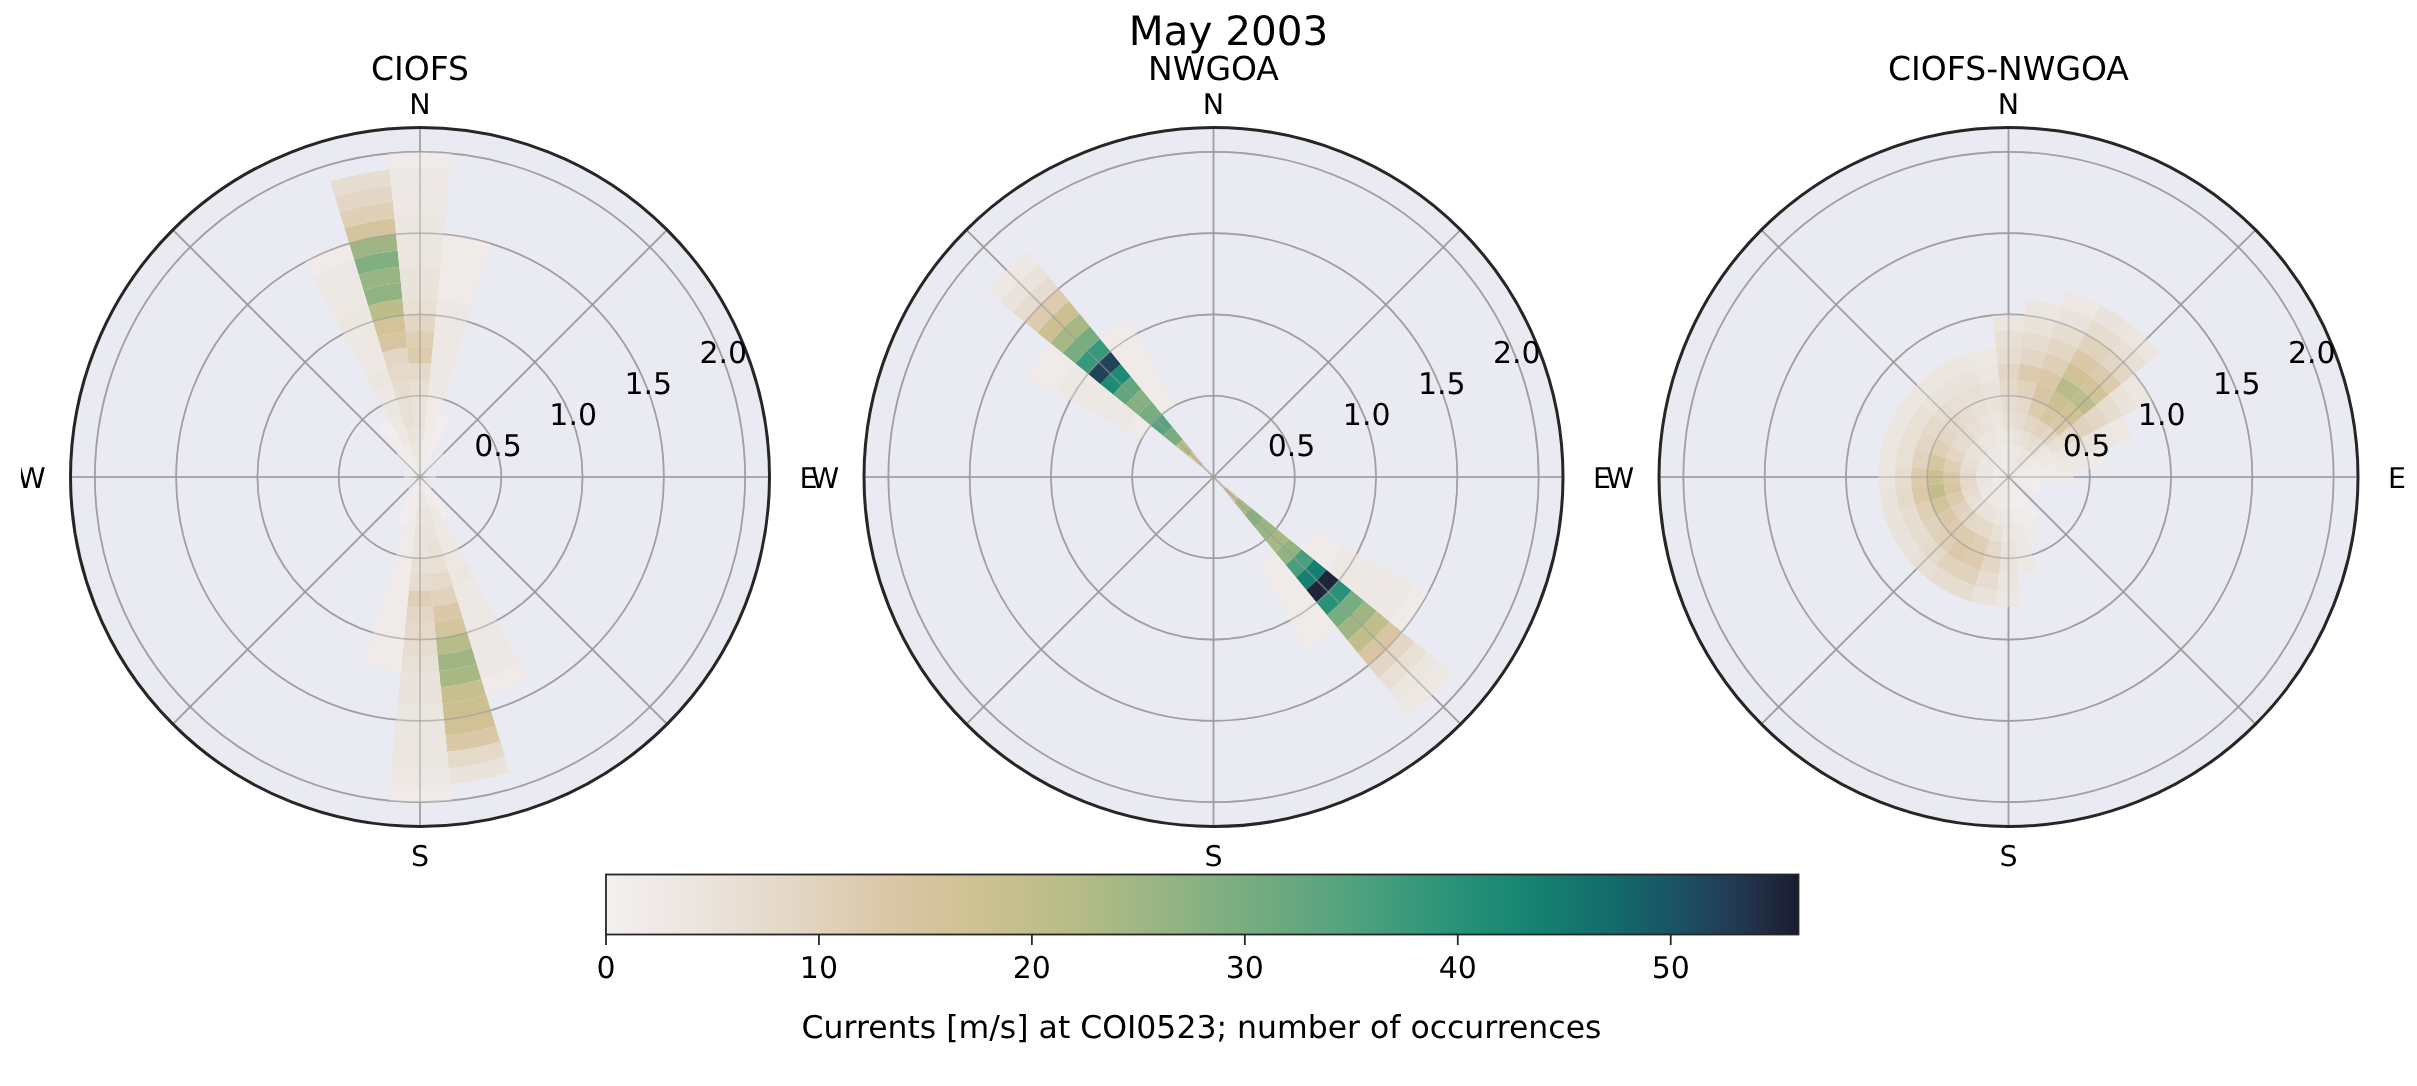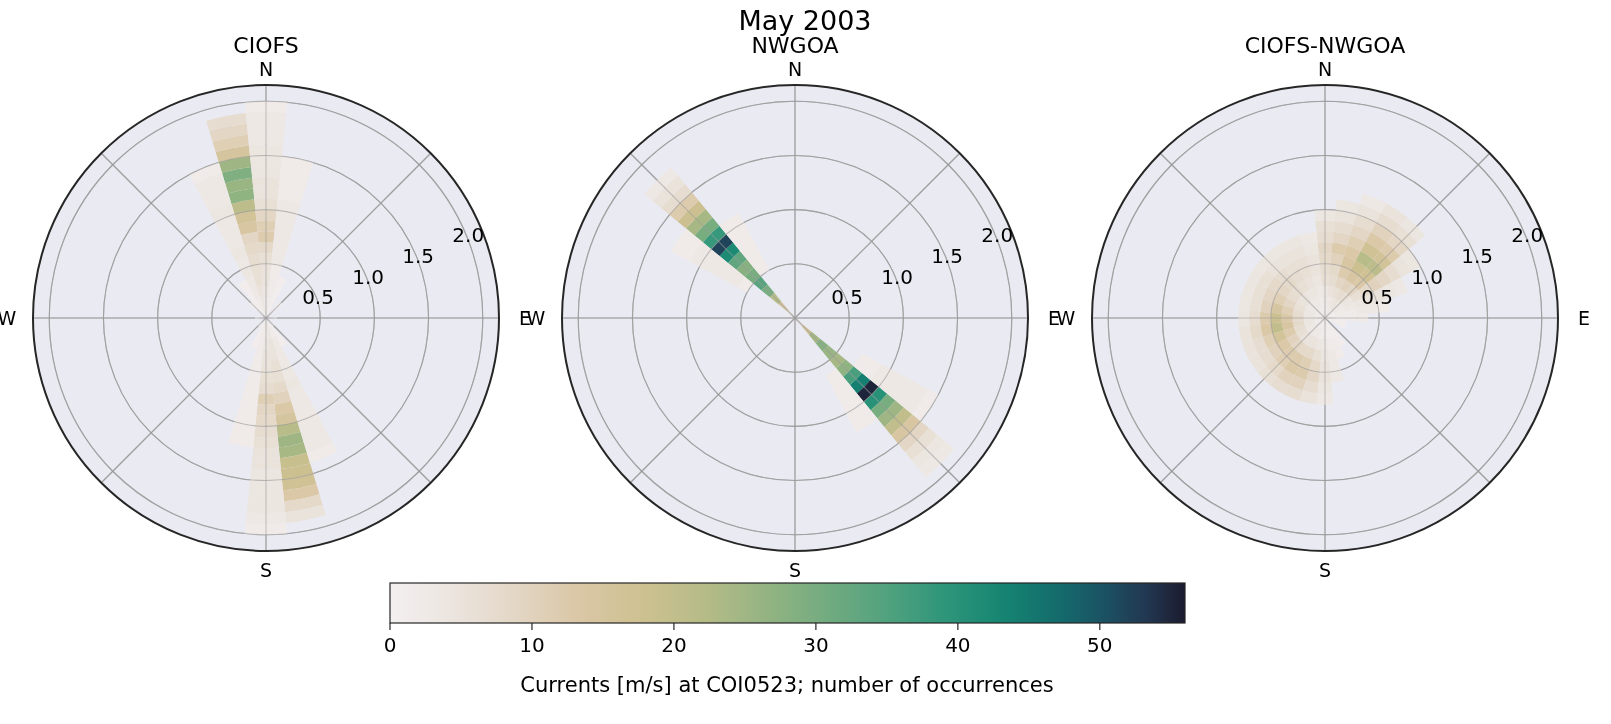--- a/index.html
+++ b/index.html
@@ -1,17 +1,17 @@
 <!DOCTYPE html>
 <html><head>
 <meta charset="utf-8">
 <style>
   html,body{margin:0;padding:0;background:#ffffff;}
   body{width:1611px;height:724px;font-family:"DejaVu Sans","Liberation Sans",sans-serif;color:#000;overflow:hidden;position:relative;}
-  #figure{position:absolute;left:0;top:0;width:1369px;height:724px;}
+  #figure{position:absolute;left:14px;top:0;width:1369px;height:724px;}
   svg{display:block;}
   .suptitle{font-size:27px;}
   .axtitle{font-size:22px;}
   .dirlabel{font-size:19px;}
   .rlabel{font-size:20px;}
   .cbtick{font-size:20px;}
   .cblabel{font-size:21px;}
   text{fill:#000;}
 </style>
 </head>

